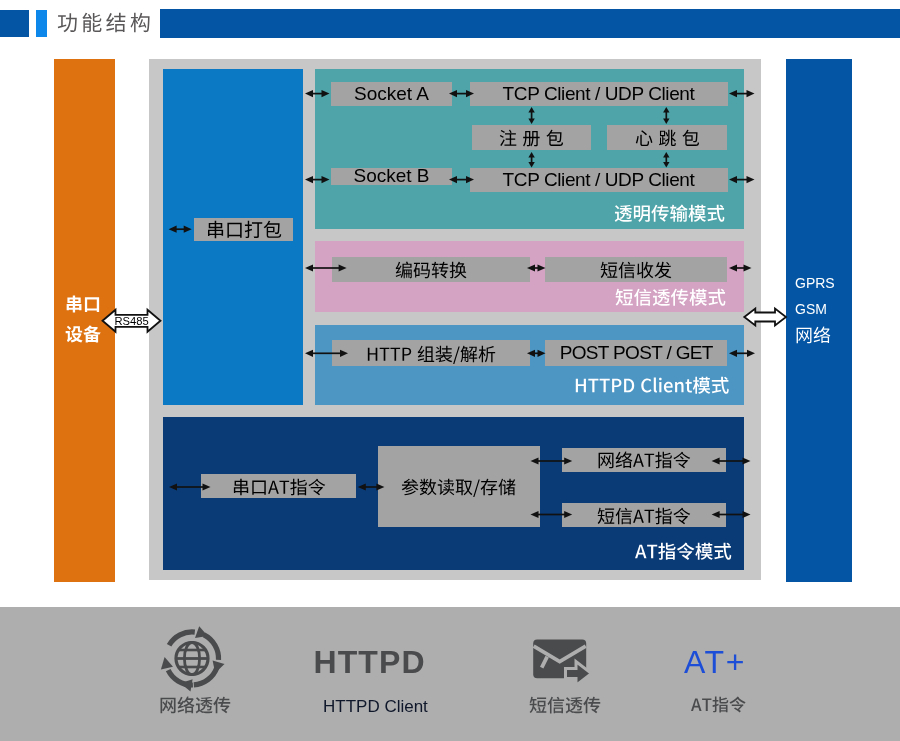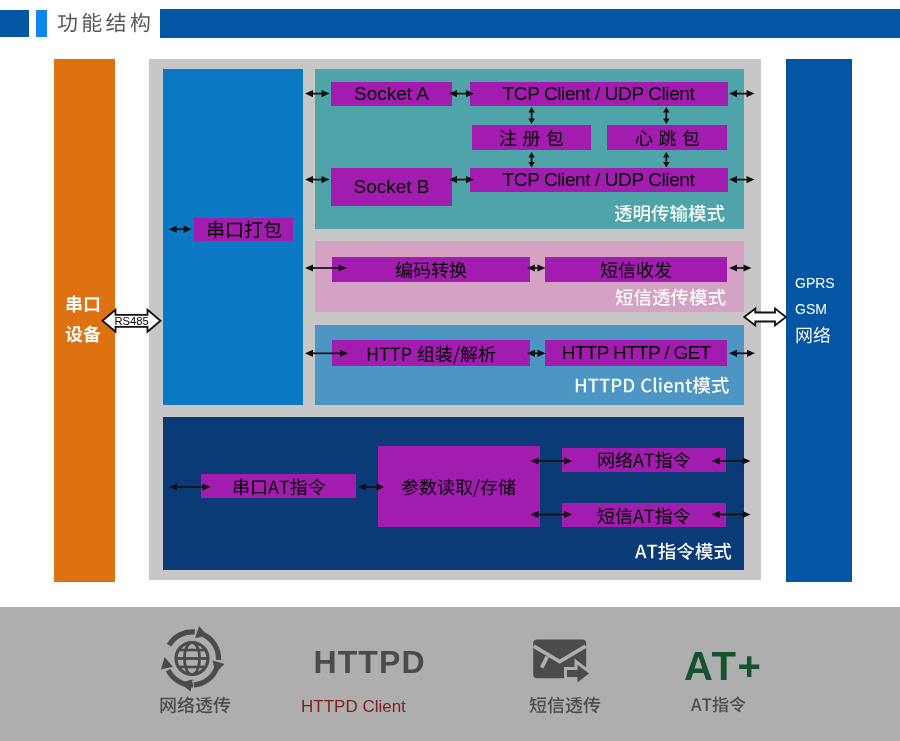--- a/index.html
+++ b/index.html
@@ -1,16 +1,16 @@
 <!DOCTYPE html>
 <html><head><meta charset="utf-8"><style>
 *{margin:0;padding:0;box-sizing:border-box}
 html,body{width:900px;height:741px;background:#fff;font-family:"Liberation Sans",sans-serif;position:relative;overflow:hidden}
 .abs{position:absolute}
-.bx{position:absolute;background:#a21caf;display:flex;align-items:center;justify-content:center;color:#000;font-size:19px;white-space:nowrap}
+.bx{position:absolute;background:#a3a3a3;display:flex;align-items:center;justify-content:center;color:#000;font-size:19px;white-space:nowrap}
 </style></head><body>
 <div class="abs" style="left:0px;top:10px;width:29px;height:27px;background:#0456A5;"></div>
 <div class="abs" style="left:36px;top:10px;width:11px;height:27px;background:#0D87E9;"></div>
 <div style="position:absolute;left:56.8px;top:12.4px">
     <svg width="93.9" height="27.3" viewBox="0 0 93.9 27.3" style="display:block;overflow:visible">
       <g fill="#595757">
         <path transform="translate(0.0,18.48) scale(0.021000,-0.021000)" d="M38 182 56 105C163 134 307 175 443 214L434 285L273 242V650H419V722H51V650H199V222C138 206 82 192 38 182ZM597 824C597 751 596 680 594 611H426V539H591C576 295 521 93 307 -22C326 -36 351 -62 361 -81C590 47 649 273 665 539H865C851 183 834 47 805 16C794 3 784 0 763 0C741 0 685 1 623 6C637 -14 645 -46 647 -68C704 -71 762 -72 794 -69C828 -66 850 -58 872 -30C910 16 924 160 940 574C940 584 940 611 940 611H669C671 680 672 751 672 824Z"></path>
         <path transform="translate(24.3,18.48) scale(0.021000,-0.021000)" d="M383 420V334H170V420ZM100 484V-79H170V125H383V8C383 -5 380 -9 367 -9C352 -10 310 -10 263 -8C273 -28 284 -57 288 -77C351 -77 394 -76 422 -65C449 -53 457 -32 457 7V484ZM170 275H383V184H170ZM858 765C801 735 711 699 625 670V838H551V506C551 424 576 401 672 401C692 401 822 401 844 401C923 401 946 434 954 556C933 561 903 572 888 585C883 486 876 469 837 469C809 469 699 469 678 469C633 469 625 475 625 507V609C722 637 829 673 908 709ZM870 319C812 282 716 243 625 213V373H551V35C551 -49 577 -71 674 -71C695 -71 827 -71 849 -71C933 -71 954 -35 963 99C943 104 913 116 896 128C892 15 884 -4 843 -4C814 -4 703 -4 681 -4C634 -4 625 2 625 34V151C726 179 841 218 919 263ZM84 553C105 562 140 567 414 586C423 567 431 549 437 533L502 563C481 623 425 713 373 780L312 756C337 722 362 682 384 643L164 631C207 684 252 751 287 818L209 842C177 764 122 685 105 664C88 643 73 628 58 625C67 605 80 569 84 553Z"></path>
         <path transform="translate(48.6,18.48) scale(0.021000,-0.021000)" d="M35 53 48 -24C147 -2 280 26 406 55L400 124C266 97 128 68 35 53ZM56 427C71 434 96 439 223 454C178 391 136 341 117 322C84 286 61 262 38 257C47 237 59 200 63 184C87 197 123 205 402 256C400 272 397 302 398 322L175 286C256 373 335 479 403 587L334 629C315 593 293 557 270 522L137 511C196 594 254 700 299 802L222 834C182 717 110 593 87 561C66 529 48 506 30 502C39 481 52 443 56 427ZM639 841V706H408V634H639V478H433V406H926V478H716V634H943V706H716V841ZM459 304V-79H532V-36H826V-75H901V304ZM532 32V236H826V32Z"></path>
         <path transform="translate(72.9,18.48) scale(0.021000,-0.021000)" d="M516 840C484 705 429 572 357 487C375 477 405 453 419 441C453 486 486 543 514 606H862C849 196 834 43 804 8C794 -5 784 -8 766 -7C745 -7 697 -7 644 -2C656 -24 665 -56 667 -77C716 -80 766 -81 797 -77C829 -73 851 -65 871 -37C908 12 922 167 937 637C937 647 938 676 938 676H543C561 723 577 773 590 824ZM632 376C649 340 667 298 682 258L505 227C550 310 594 415 626 517L554 538C527 423 471 297 454 265C437 232 423 208 407 205C415 187 427 152 430 138C449 149 480 157 703 202C712 175 719 150 724 130L784 155C768 216 726 319 687 396ZM199 840V647H50V577H192C160 440 97 281 32 197C46 179 64 146 72 124C119 191 165 300 199 413V-79H271V438C300 387 332 326 347 293L394 348C376 378 297 499 271 530V577H387V647H271V840Z"></path>
@@ -39,27 +39,27 @@
 <div class="abs" style="left:148.5px;top:59.3px;width:612px;height:520.7px;background:#C7C7C8;"></div>
 <div class="abs" style="left:162.7px;top:68.7px;width:140.6px;height:336.6px;background:#0B79C3;"></div>
 <div class="abs" style="left:315px;top:68.7px;width:429px;height:160.5px;background:#4FA4A9;"></div>
 <div class="abs" style="left:315px;top:240.8px;width:429px;height:71.2px;background:#D4A2C3;"></div>
 <div class="abs" style="left:315px;top:324.9px;width:429px;height:80.2px;background:#4D96C4;"></div>
 <div class="abs" style="left:162.7px;top:417px;width:581.3px;height:152.5px;background:#0B3B77;"></div>
 <div class="bx" style="left:331.3px;top:81.6px;width:120.4px;height:24.2px;">Socket A</div>
 <div class="bx" style="left:469.5px;top:81.6px;width:258px;height:24.2px;letter-spacing:-0.4px">TCP Client / UDP Client</div>
 <div class="bx" style="left:471.7px;top:125.1px;width:119.5px;height:25.2px;"></div>
 <div class="bx" style="left:606.7px;top:125.1px;width:120.6px;height:25.2px;"></div>
-<div class="bx" style="left:331.3px;top:167.6px;width:120.4px;height:38px;">Socket B</div>
+<div class="bx" style="left:331.3px;top:167.6px;width:120.4px;height:17px;">Socket B</div>
 <div class="bx" style="left:469.5px;top:167.6px;width:258px;height:24.2px;letter-spacing:-0.4px">TCP Client / UDP Client</div>
 <div class="bx" style="left:194px;top:217.5px;width:99px;height:23.5px;"></div>
 <div class="bx" style="left:331.7px;top:256.5px;width:198.1px;height:25.9px;"></div>
 <div class="bx" style="left:545.4px;top:256.5px;width:181.7px;height:25.9px;"></div>
 <div class="bx" style="left:331.7px;top:340.3px;width:198.1px;height:25.9px;"></div>
-<div class="bx" style="left:545.4px;top:340.3px;width:181.7px;height:25.9px;letter-spacing:-0.65px">HTTP HTTP / GET</div>
+<div class="bx" style="left:545.4px;top:340.3px;width:181.7px;height:25.9px;letter-spacing:-0.65px">POST POST / GET</div>
 <div class="bx" style="left:201.3px;top:474px;width:154.3px;height:24.4px;"></div>
 <div class="bx" style="left:377.8px;top:446.4px;width:162.2px;height:80.5px;"></div>
 <div class="bx" style="left:562.2px;top:447.7px;width:164px;height:24.3px;"></div>
 <div class="bx" style="left:562.2px;top:503.1px;width:164px;height:24.3px;"></div>
 <div style="position:absolute;left:499.1px;top:129.1px">
     <svg width="64.8" height="23.4" viewBox="0 0 64.8 23.4" style="display:block;overflow:visible">
       <g fill="#000">
         <path transform="translate(0.0,15.84) scale(0.018000,-0.018000)" d="M94 774C159 743 242 695 284 662L327 724C284 755 200 800 136 828ZM42 497C105 467 187 420 227 388L269 451C227 482 144 526 83 553ZM71 -18 134 -69C194 24 263 150 316 255L262 305C204 191 125 59 71 -18ZM548 819C582 767 617 697 631 653L704 682C689 726 651 793 616 844ZM334 649V578H597V352H372V281H597V23H302V-49H962V23H675V281H902V352H675V578H938V649Z"></path>
         <path transform="translate(23.4,15.84) scale(0.018000,-0.018000)" d="M544 775V464V443H440V775H154V466V443H42V371H152C146 236 124 83 40 -33C56 -43 84 -70 95 -86C187 40 216 220 224 371H367V15C367 0 362 -4 348 -5C334 -6 288 -6 237 -4C247 -23 259 -54 262 -72C332 -72 376 -71 403 -59C430 -47 440 -26 440 14V371H542C537 238 517 85 443 -31C458 -40 488 -68 499 -82C583 43 609 222 615 371H777V12C777 -3 772 -8 756 -9C743 -10 694 -10 642 -9C653 -28 663 -60 667 -79C740 -79 785 -78 813 -66C841 -54 851 -31 851 11V371H958V443H851V775ZM226 704H367V443H226V466ZM617 443V464V704H777V443Z"></path>
         <path transform="translate(46.8,15.84) scale(0.018000,-0.018000)" d="M303 845C244 708 145 579 35 498C53 485 84 457 97 443C158 493 218 559 271 634H796C788 355 777 254 758 230C749 218 740 216 724 217C707 216 667 217 623 220C634 201 642 171 644 149C690 146 734 146 760 149C787 152 807 160 824 183C852 219 862 336 873 670C874 680 874 705 874 705H317C340 743 360 783 378 823ZM269 463H532V300H269ZM195 530V81C195 -32 242 -59 400 -59C435 -59 741 -59 780 -59C916 -59 945 -21 961 111C939 115 907 127 888 139C878 34 864 12 778 12C712 12 447 12 395 12C288 12 269 26 269 81V233H605V530Z"></path>
@@ -228,22 +228,22 @@
 <div style="position:absolute;left:795.0px;top:325.9px">
     <svg width="36.0" height="23.4" viewBox="0 0 36.0 23.4" style="display:block;overflow:visible">
       <g fill="#fff">
         <path transform="translate(0.0,15.84) scale(0.018000,-0.018000)" d="M194 536C239 481 288 416 333 352C295 245 242 155 172 88C188 79 218 57 230 46C291 110 340 191 379 285C411 238 438 194 457 157L506 206C482 249 447 303 407 360C435 443 456 534 472 632L403 640C392 565 377 494 358 428C319 480 279 532 240 578ZM483 535C529 480 577 415 620 350C580 240 526 148 452 80C469 71 498 49 511 38C575 103 625 184 664 280C699 224 728 171 747 127L799 171C776 224 738 290 693 358C720 440 740 531 755 630L687 638C676 564 662 494 644 428C608 479 570 529 532 574ZM88 780V-78H164V708H840V20C840 2 833 -3 814 -4C795 -5 729 -6 663 -3C674 -23 687 -57 692 -77C782 -78 837 -76 869 -64C902 -52 915 -28 915 20V780Z"></path>
         <path transform="translate(18.0,15.84) scale(0.018000,-0.018000)" d="M41 50 59 -25C151 5 274 42 391 78L380 143C254 107 126 71 41 50ZM570 853C529 745 460 641 383 570L392 585L326 626C308 591 287 555 266 521L138 508C198 592 257 699 302 802L230 836C189 718 116 590 92 556C71 523 53 500 34 496C43 476 56 438 60 423C74 430 98 436 220 452C176 389 136 338 118 319C87 282 63 258 42 254C50 234 62 198 66 182C88 196 122 207 369 266C366 282 365 312 367 332L182 292C250 370 317 464 376 558C390 544 412 515 421 502C452 531 483 566 512 605C541 556 579 511 623 470C548 420 462 382 374 356C385 341 401 307 407 287C502 318 596 364 679 424C753 368 841 323 935 293C939 313 952 344 964 361C879 384 801 420 733 466C814 535 880 619 923 719L879 747L866 744H598C613 773 627 803 639 833ZM466 296V-71H536V-21H820V-69H892V296ZM536 46V229H820V46ZM823 676C787 612 737 557 677 509C625 554 582 606 552 664L560 676Z"></path>
       </g>
     </svg>
   </div>
 <div class="abs" style="left:0;top:607.4px;width:900px;height:133.6px;background:#AEAEAE"></div>
 <div class="abs" style="left:313.5px;top:643.5px;width:300px;font-size:32px;font-weight:bold;letter-spacing:1.1px;color:#4A4B4D">HTTPD</div>
-<div class="abs" style="left:684px;top:643.5px;width:200px;font-size:40px;font-weight:bold;letter-spacing:1.6px;color:#14532d">AT+</div>
-<div class="abs" style="left:301px;top:696.5px;width:200px;font-size:17px;color:#7f1d1d">HTTPD Client</div>
+<div class="abs" style="left:684px;top:643.5px;width:200px;font-size:32px;font-weight:normal;letter-spacing:1.6px;color:#1d4ed8">AT+</div>
+<div class="abs" style="left:323px;top:696.5px;width:200px;font-size:17px;color:#0f172a">HTTPD Client</div>
 <div style="position:absolute;left:159.1px;top:695.9px">
     <svg width="72.0" height="23.4" viewBox="0 0 72.0 23.4" style="display:block;overflow:visible">
       <g fill="#4A4B4D">
         <path transform="translate(0.0,15.84) scale(0.018000,-0.018000)" d="M83 786V-82H178V87C199 74 233 51 246 38C304 99 349 176 386 266C413 226 437 189 455 158L514 222C491 261 457 309 419 361C444 443 463 533 478 630L392 639C383 571 371 505 356 444C320 489 282 534 247 574L192 519C236 468 283 407 327 348C292 246 244 159 178 95V696H825V36C825 18 817 12 798 11C778 10 709 9 644 13C658 -12 675 -56 680 -82C773 -82 831 -80 868 -65C906 -49 920 -21 920 35V786ZM478 519C522 468 568 409 609 349C572 239 520 148 447 82C468 70 506 44 521 30C581 92 629 170 666 262C695 214 720 168 737 130L801 188C778 237 743 297 700 360C725 441 743 531 757 628L672 637C663 570 652 507 637 447C605 490 570 532 536 570Z"></path>
         <path transform="translate(18.0,15.84) scale(0.018000,-0.018000)" d="M37 58 58 -37C153 -3 276 37 392 78L376 159C251 120 122 80 37 58ZM564 858C525 755 459 656 385 588L318 631C301 598 282 564 262 532L153 521C212 603 269 703 311 799L221 843C181 726 110 601 87 569C65 536 47 514 27 509C38 484 54 438 59 419C74 426 99 432 205 446C166 390 130 346 113 329C82 293 59 270 35 265C46 240 61 195 66 177C89 191 127 203 372 262C369 281 368 319 370 344L206 309C269 383 331 468 384 553C400 534 417 509 425 496C453 522 481 552 507 586C534 544 567 505 604 470C532 425 451 391 367 368C379 349 398 304 404 279C499 309 592 353 675 412C749 357 837 314 933 285C938 311 953 350 967 373C885 393 809 425 744 467C822 535 886 620 928 719L873 753L856 750H611C625 777 638 805 649 833ZM457 297V-76H544V-25H802V-74H893V297ZM544 59V214H802V59ZM802 664C768 609 724 561 673 519C625 560 587 607 559 658L562 664Z"></path>
         <path transform="translate(36.0,15.84) scale(0.018000,-0.018000)" d="M53 760C110 711 178 641 207 593L284 652C252 700 184 767 125 813ZM850 830C731 804 519 788 341 782C350 764 359 734 362 716C433 718 511 721 587 726V661H314V589H534C470 528 373 473 283 445C302 429 326 398 339 378C356 385 374 392 391 401V335H499C482 239 440 170 308 131C326 115 349 82 358 61C516 113 567 205 587 335H685C678 306 671 278 663 254H834C827 190 819 161 807 151C799 144 791 143 774 143C758 143 713 144 668 147C680 127 689 98 690 76C740 73 787 73 812 75C840 77 861 83 879 100C901 122 914 174 924 289C925 301 927 322 927 322H762L781 407H403C470 441 536 489 587 542V428H677V545C742 476 831 416 918 384C930 405 955 437 974 454C884 479 788 530 727 589H955V661H677V734C763 742 844 753 909 767ZM260 460H51V372H169V89C127 67 82 33 40 -6L103 -89C158 -26 212 28 250 28C272 28 302 -1 343 -25C409 -63 490 -75 608 -75C705 -75 866 -69 943 -64C944 -38 959 9 969 34C871 22 717 14 609 14C504 14 419 20 357 57C311 84 288 108 260 112Z"></path>
         <path transform="translate(54.0,15.84) scale(0.018000,-0.018000)" d="M255 840C201 692 110 546 15 451C32 429 58 378 67 355C96 385 124 419 151 456V-83H243V599C282 668 316 741 344 813ZM460 121C557 62 673 -28 729 -85L797 -15C771 10 734 40 692 71C770 153 853 244 915 316L849 357L834 352H528L559 456H958V544H583L610 645H910V733H633L656 824L563 837L538 733H349V645H515L487 544H292V456H462C440 384 419 317 400 264H750C711 219 664 169 618 121C588 142 557 161 527 178Z"></path>
       </g>
     </svg>
   </div>

